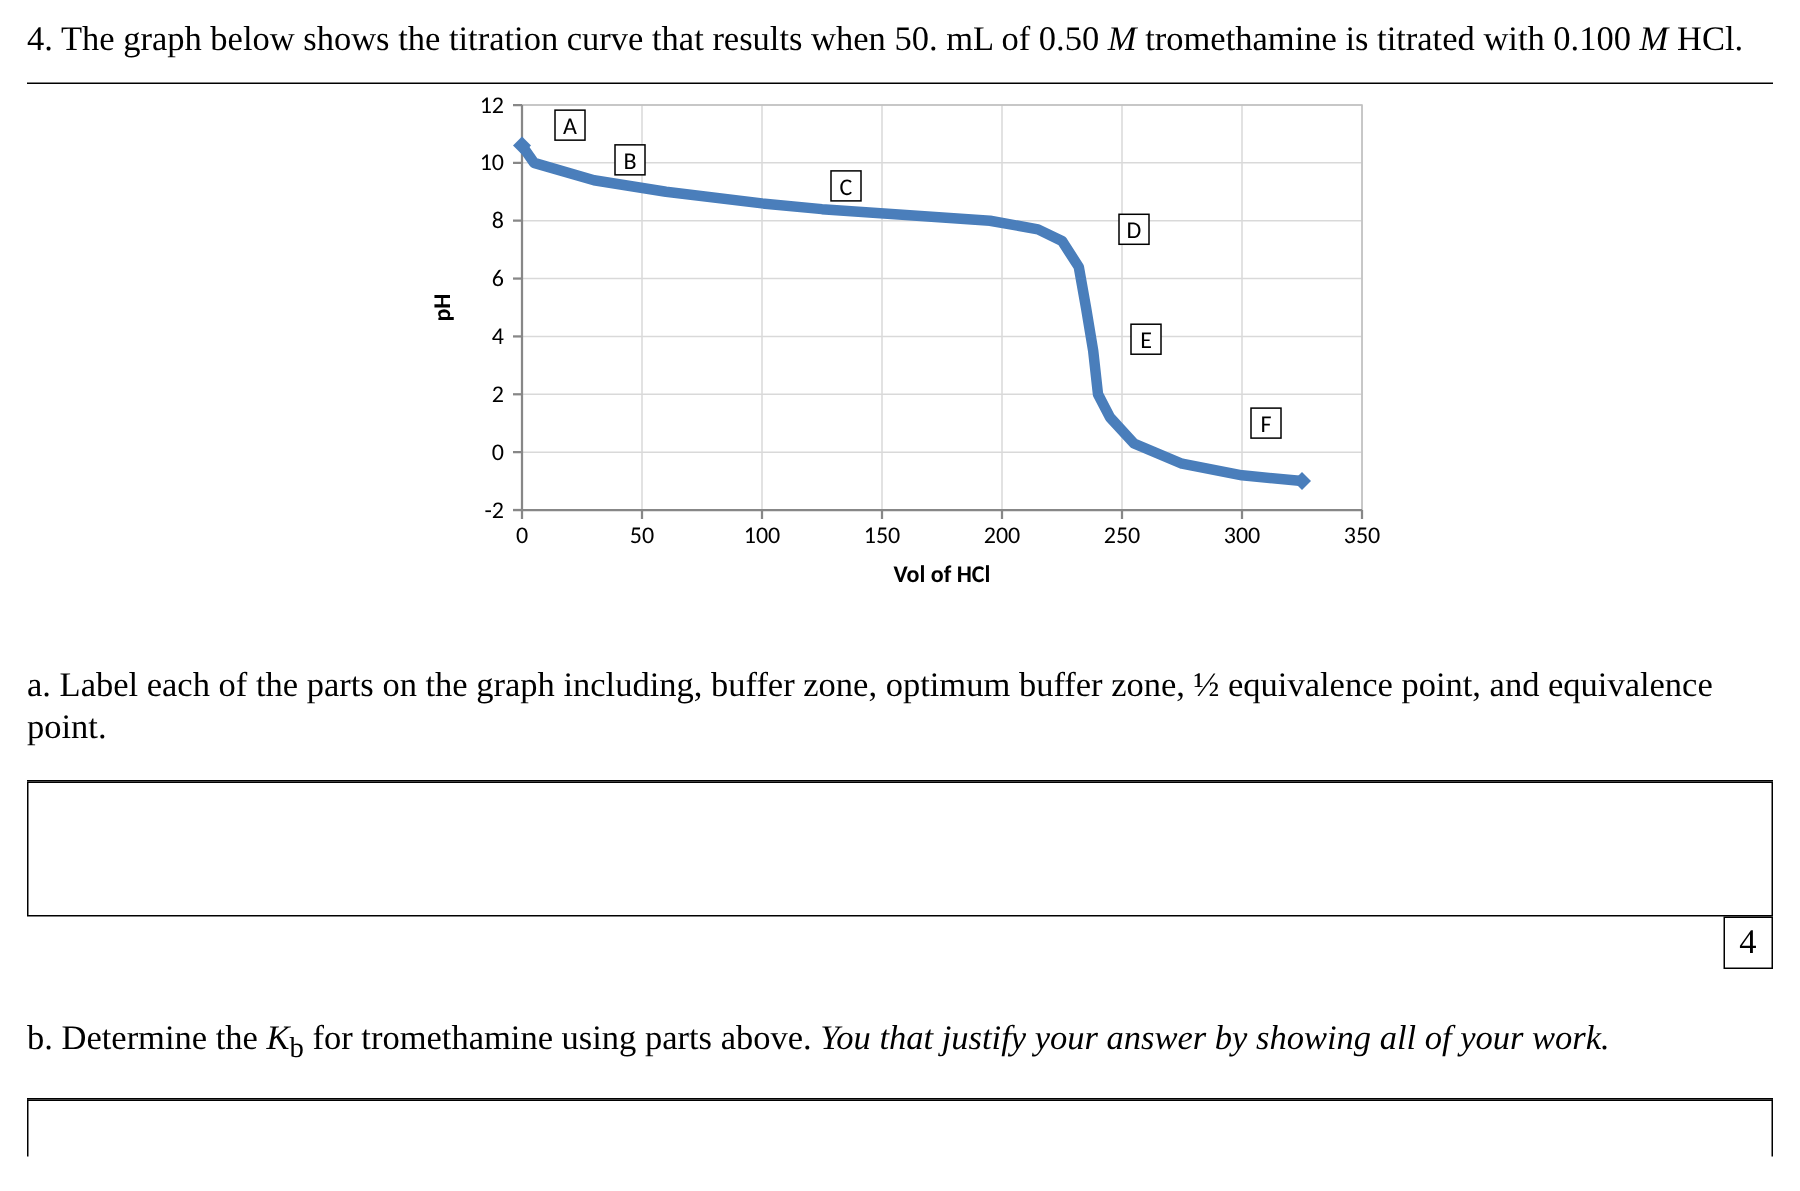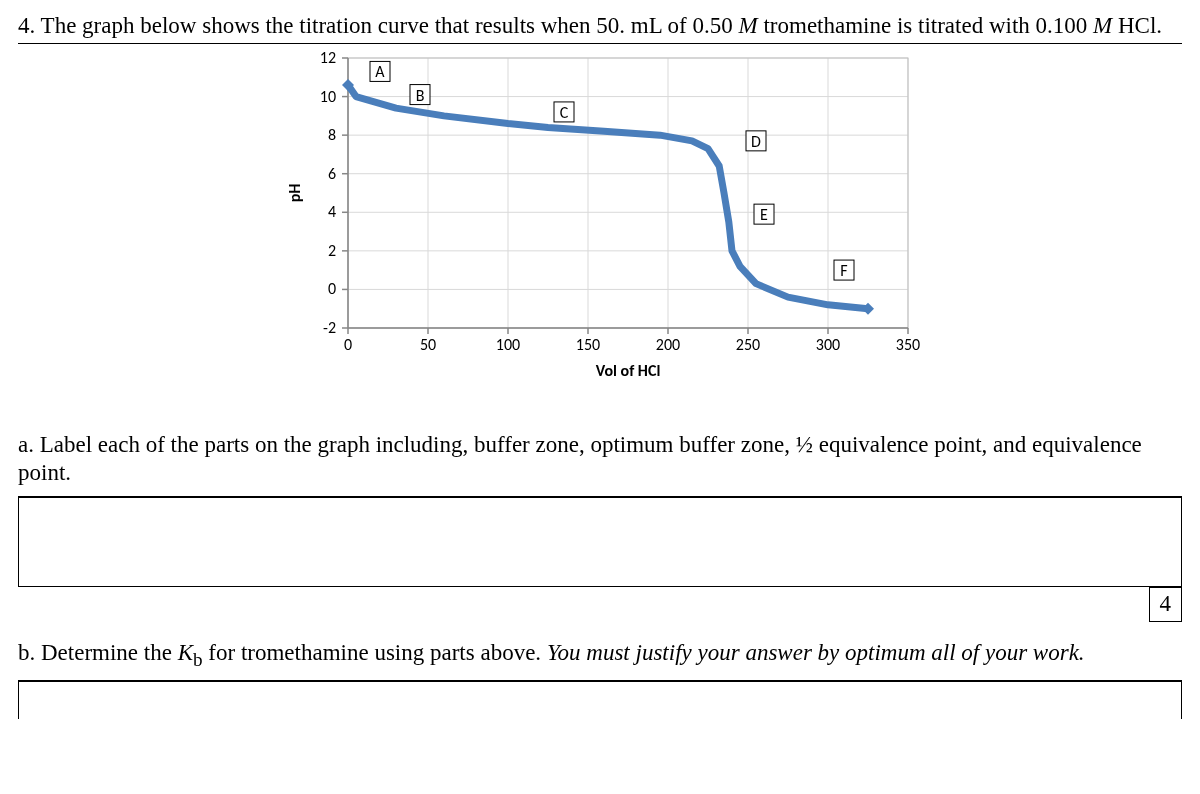--- a/index.html
+++ b/index.html
@@ -8,31 +8,31 @@
     font-family: "Times New Roman", Times, serif;
     font-size: 23px;
     line-height: 1.25;
     color: #000;
     background: #fff;
     width: 1200px;
     box-sizing: border-box;
   }
   .question-text {
     border-bottom: 1.5px solid #000;
-    padding-bottom: 2px;
+    padding-bottom: 14px;
     margin-bottom: 4px;
   }
   .chart-wrap {
     width: 660px;
     margin: 0 0 30px 260px;
   }
   .subq {
     border-bottom: 1.5px solid #000;
-    padding-bottom: 8px;
-    margin-top: 12px;
+    padding-bottom: 20px;
+    margin-top: 27px;
   }
   .answer-box {
     border: 1.5px solid #000;
     height: 90px;
     margin-top: 0;
     width: 100%;
     box-sizing: border-box;
   }
   .answer-box-short {
     border: 1.5px solid #000;
@@ -156,15 +156,15 @@
   <span>Label each of the parts on the graph including, buffer zone, optimum buffer zone, ½ equivalence point, and equivalence point.</span>
 </div>
 <div class="answer-box"></div>
 
 <div class="rel">
   <span class="page-num">4</span>
 </div>
 
 <div class="subq">
   <span>b.</span>
-  <span>Determine the </span><span class="italic">K</span><sub>b</sub><span> for tromethamine using parts above. </span><span class="italic">You must justify your answer by optimum all of your work.</span>
+  <span>Determine the </span><span class="italic">K</span><sub>b</sub><span> for tromethamine using parts above. </span><span class="italic">You that justify your answer by showing all of your work.</span>
 </div>
 <div class="answer-box-short"></div>
 
 </body></html>

